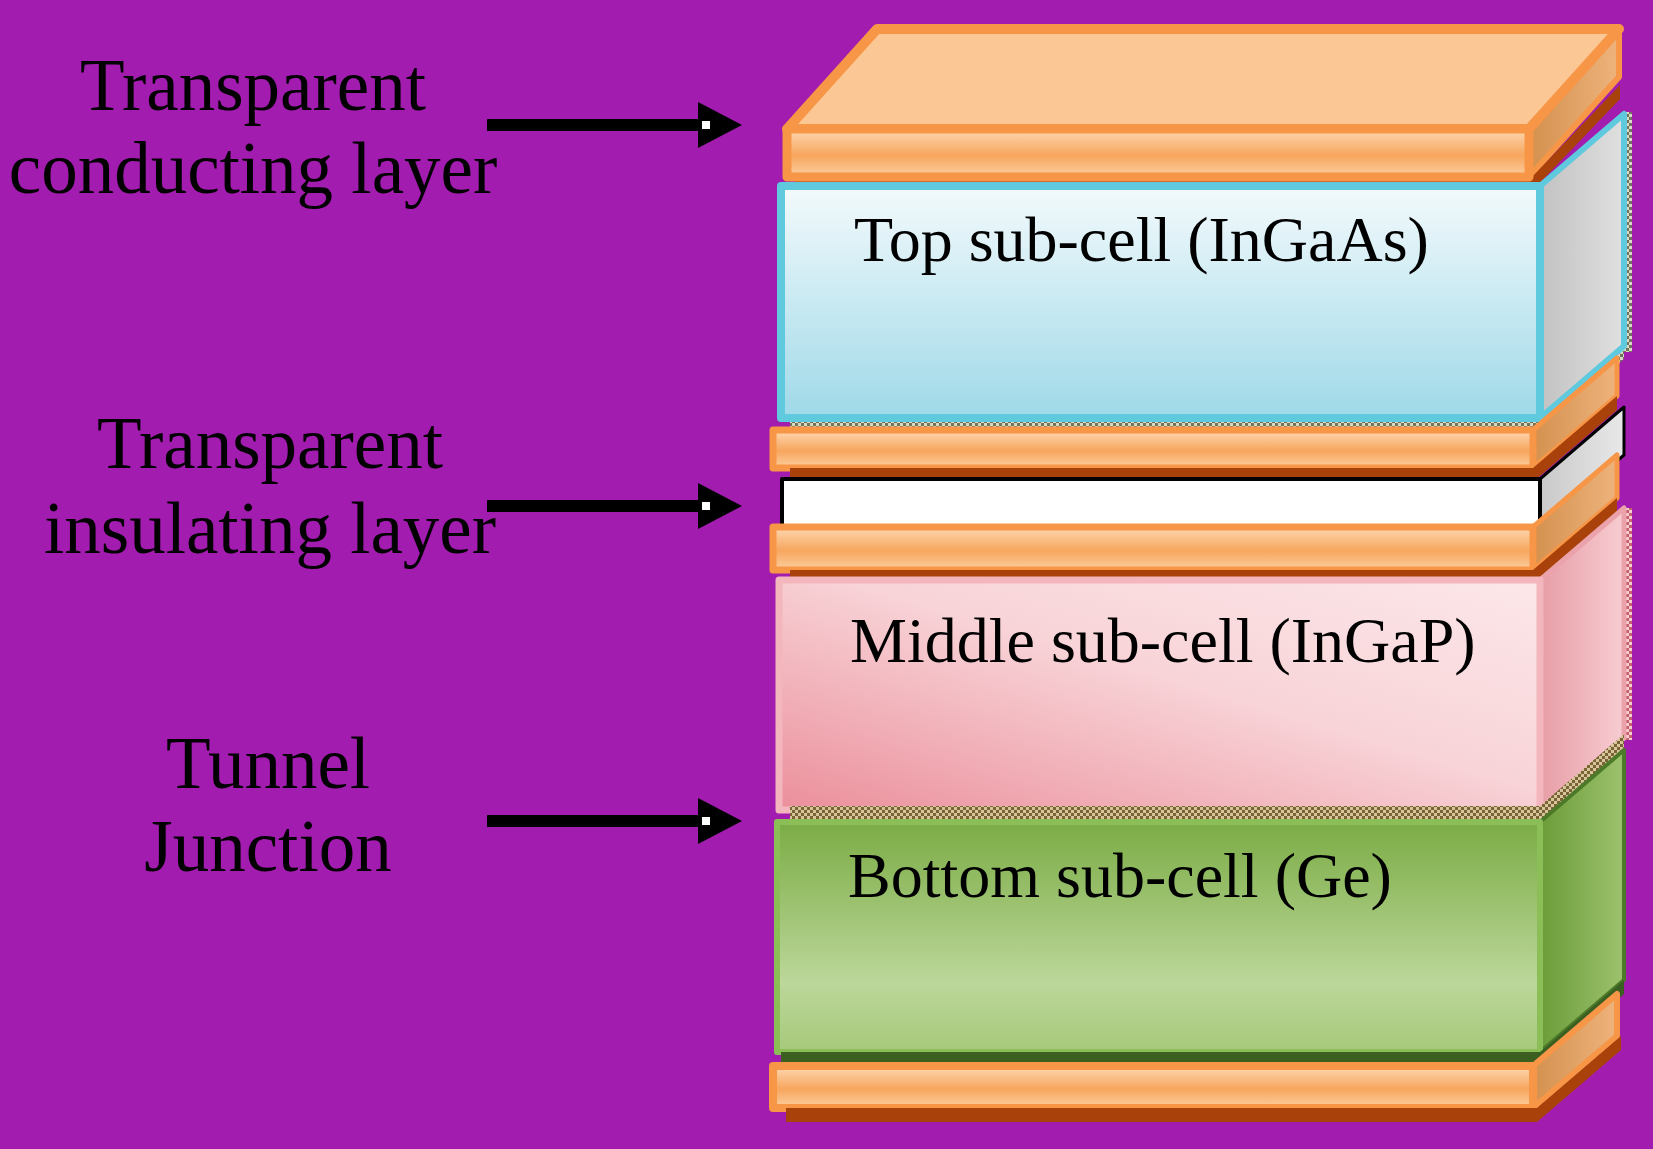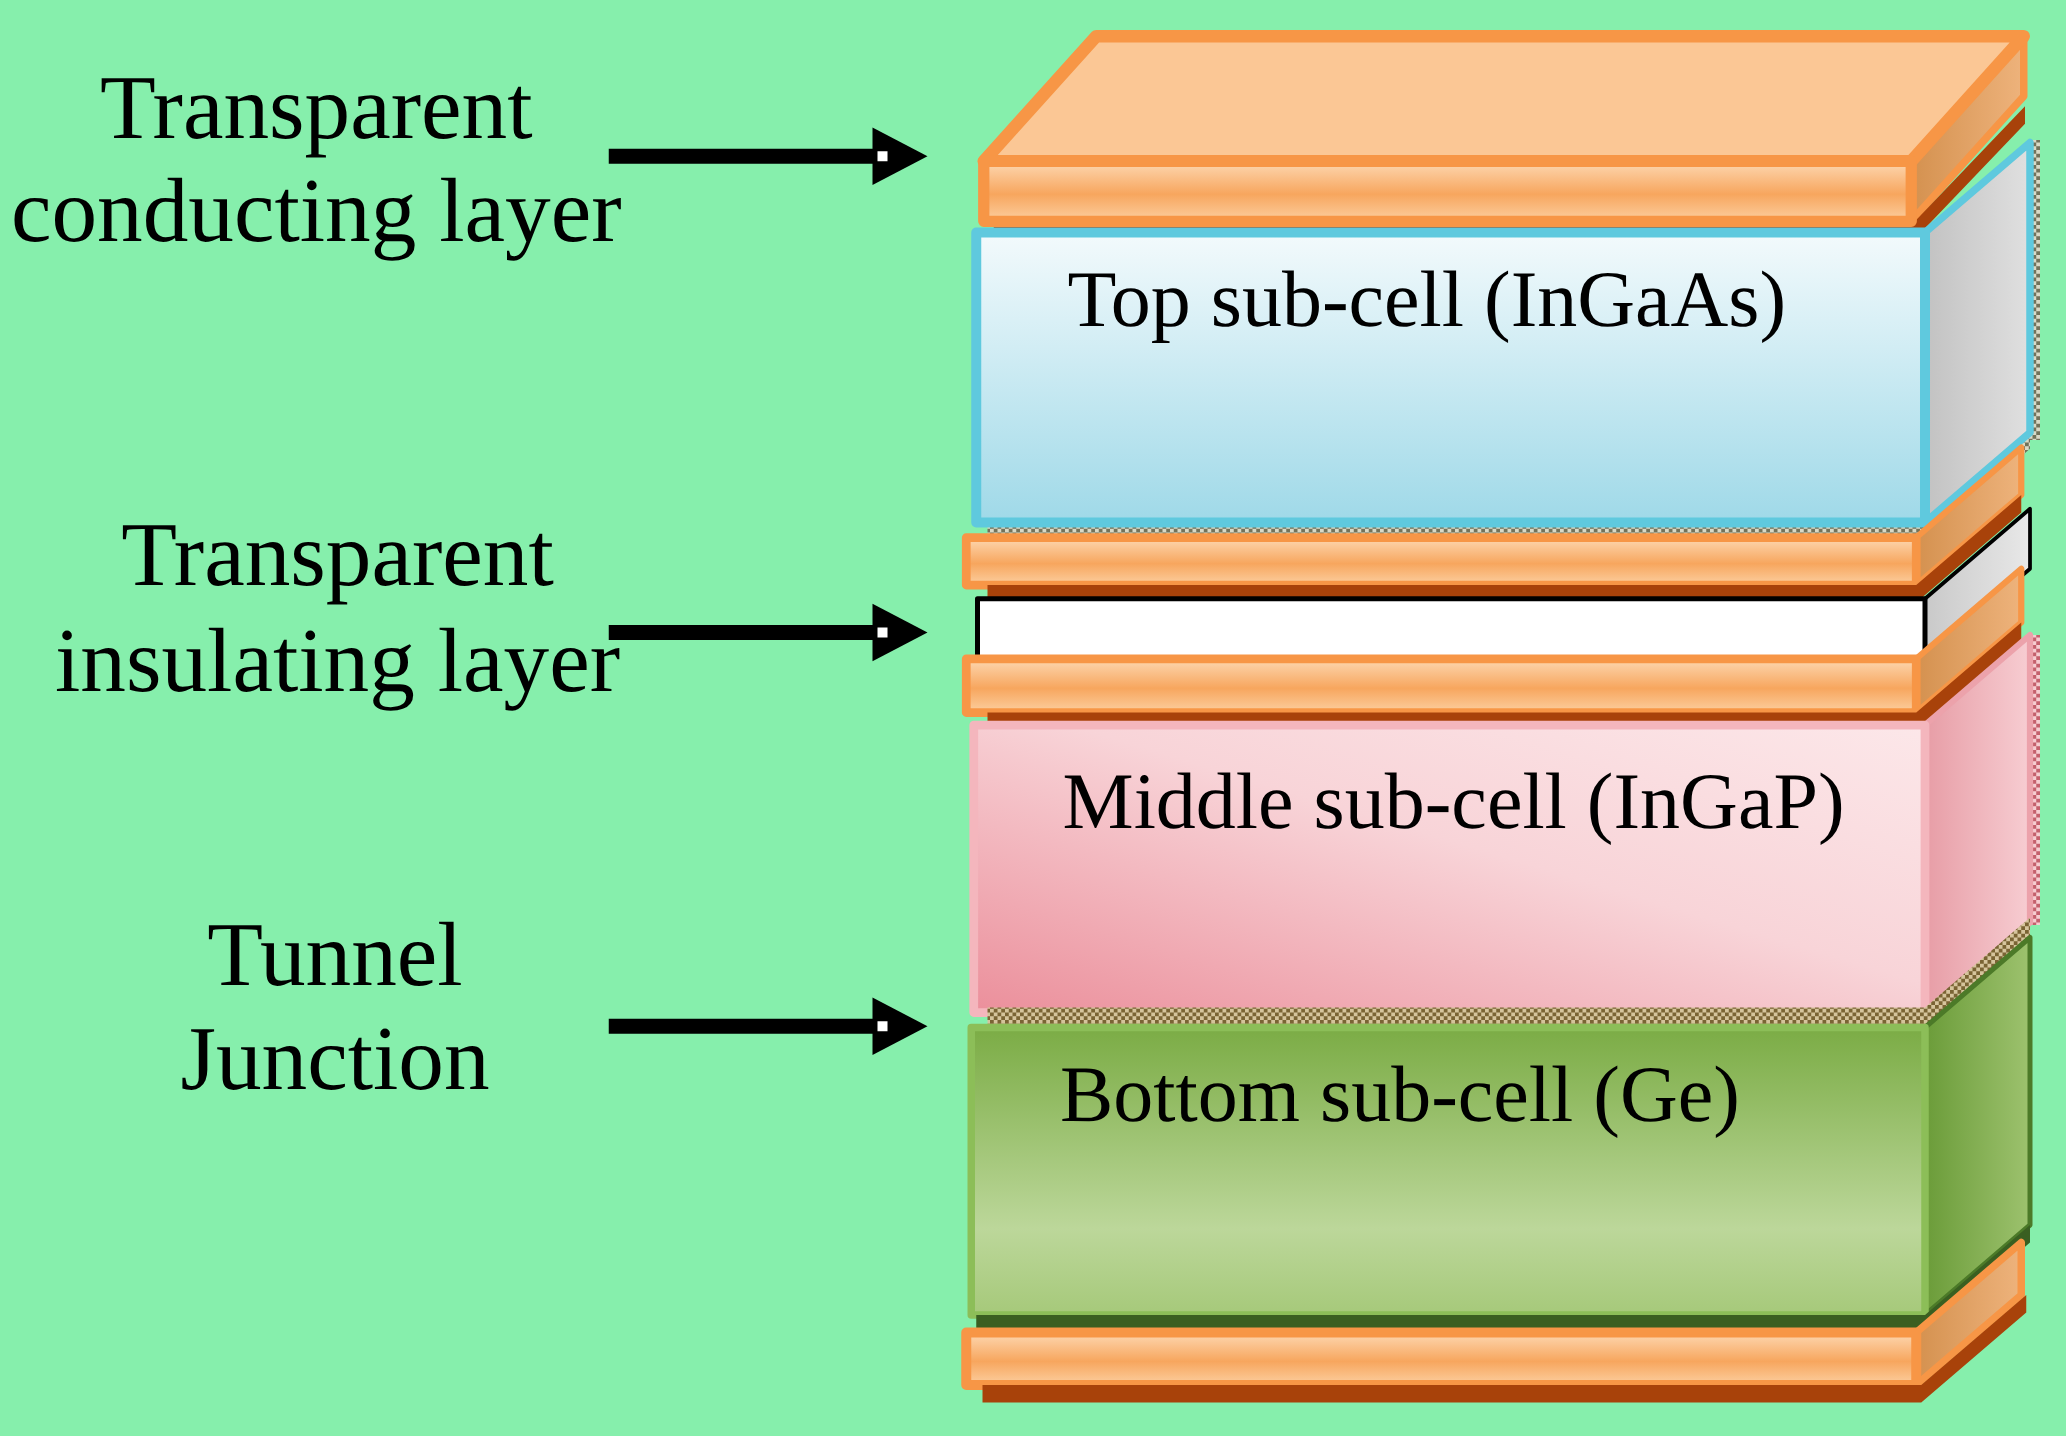--- a/index.html
+++ b/index.html
@@ -8,21 +8,21 @@
     background: #FFFFFF;
     width: 1653px;
     height: 1149px;
     overflow: hidden;
     font-family: "Liberation Serif", serif;
   }
   .canvas {
     position: relative;
     width: 1653px;
     height: 1149px;
-    background: #86efac;
+    background: #a21caf;
   }
   svg { display: block; }
   text {
     fill: #000000;
     font-family: "Liberation Serif", serif;
   }
   .ann-label { font-size: 73px; }
   .cell-label { font-size: 64px; }
 </style>
 </head>

